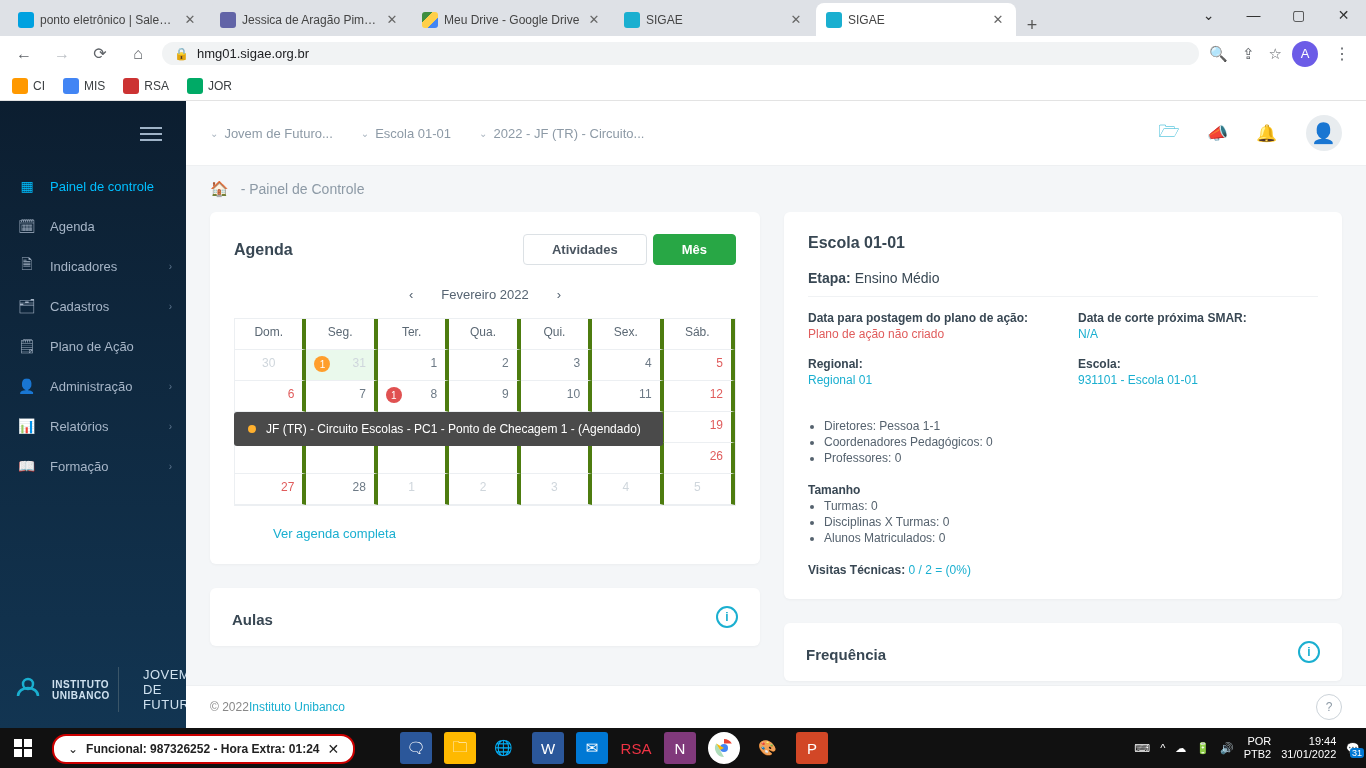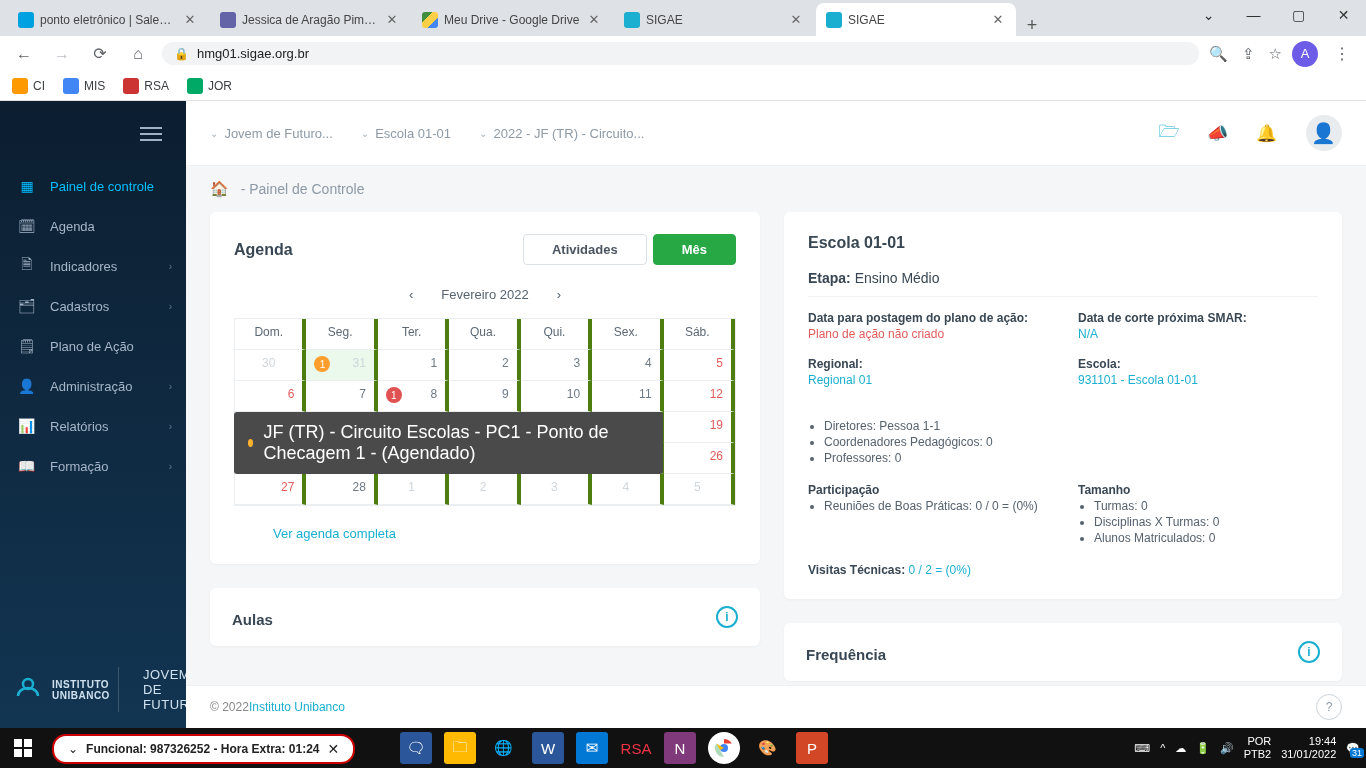--- a/index.html
+++ b/index.html
@@ -75,21 +75,21 @@
   .cal-grid { display: grid; grid-template-columns: repeat(7,1fr); border: 1px solid #eceff2; position: relative; }
   .cal-head, .cal-cell { border-right: 4px solid #4d7c0f; border-bottom: 1px solid #eceff2; padding: 6px 8px; height: 31px; font-size: 12px; color: #5b6874; text-align: center; }
   .cal-head { font-weight: 500; }
   .cal-cell { height: 31px; text-align: right; color: #6d7a86; background: #fff; }
   .cal-cell.other { color: #cfd6dc; text-align: center; }
   .cal-cell.highlight { background: #eaf9ec; }
   .cal-cell.sunday { color: #e05c5c; }
   .cal-cell.sat { color: #e05c5c; }
   .cal-badge { display: inline-flex; width: 16px; height: 16px; border-radius: 50%; background: #e05151; color: #fff; font-size: 10px; align-items: center; justify-content: center; margin-right: 4px; }
   .cal-badge.orange { background: #ff9e2c; }
-  .cal-tooltip { position: absolute; left: -1px; right: 72px; top: 93px; background: #4a4a4a; color: #fff; font-size: 18px; padding: 10px 14px; border-radius: 3px; display: flex; align-items: center; gap: 10px; z-index: 5; }
+  .cal-tooltip { position: absolute; left: -1px; right: 72px; top: 93px; background: #4a4a4a; color: #fff; font-size: 12px; padding: 10px 14px; border-radius: 3px; display: flex; align-items: center; gap: 10px; z-index: 5; }
   .tip-dot { width: 8px; height: 8px; border-radius: 50%; background: #ffb02e; }
   .see-all { color: #1aafd0; font-size: 13px; margin-top: 20px; display: inline-block; cursor: pointer; margin-left: 39px; }
 
   
   .etapa-line { font-size: 14px; color: #384753; margin-bottom: 14px; padding-bottom:10px; border-bottom: 1px solid #f0f2f4;}
   .etapa-line b { font-weight: 700; }
   .info-grid { display: grid; grid-template-columns: 1fr 1fr; gap: 4px 30px; font-size: 12px; color: #384753; }
   .info-block strong { display: block; font-weight: 700; margin-bottom: 2px; }
   .link { color: #1aafd0; cursor: pointer; }
   .warn { color: #e05c5c; }
@@ -391,26 +391,20 @@
             <div class="info-sep"></div>
             <div class="info-block">
               <strong>&nbsp;</strong>
               <ul class="bullets">
                 <li>Diretores: Pessoa 1-1</li>
                 <li>Coordenadores Pedagógicos: 0</li>
                 <li>Professores: 0</li>
               </ul>
             </div>
             <div class="info-sep"></div>
-            <div class="info-block">
-              <strong>Participação</strong>
-              <ul class="bullets">
-                <li>Reuniões de Boas Práticas: 0 / 0 = (0%)</li>
-              </ul>
-            </div>
             <div class="info-block">
               <strong>Tamanho</strong>
               <ul class="bullets">
                 <li>Turmas: 0</li>
                 <li>Disciplinas X Turmas: 0</li>
                 <li>Alunos Matriculados: 0</li>
               </ul>
             </div>
             <div class="info-sep"></div>
             <div class="info-block" style="grid-column:1/3">

